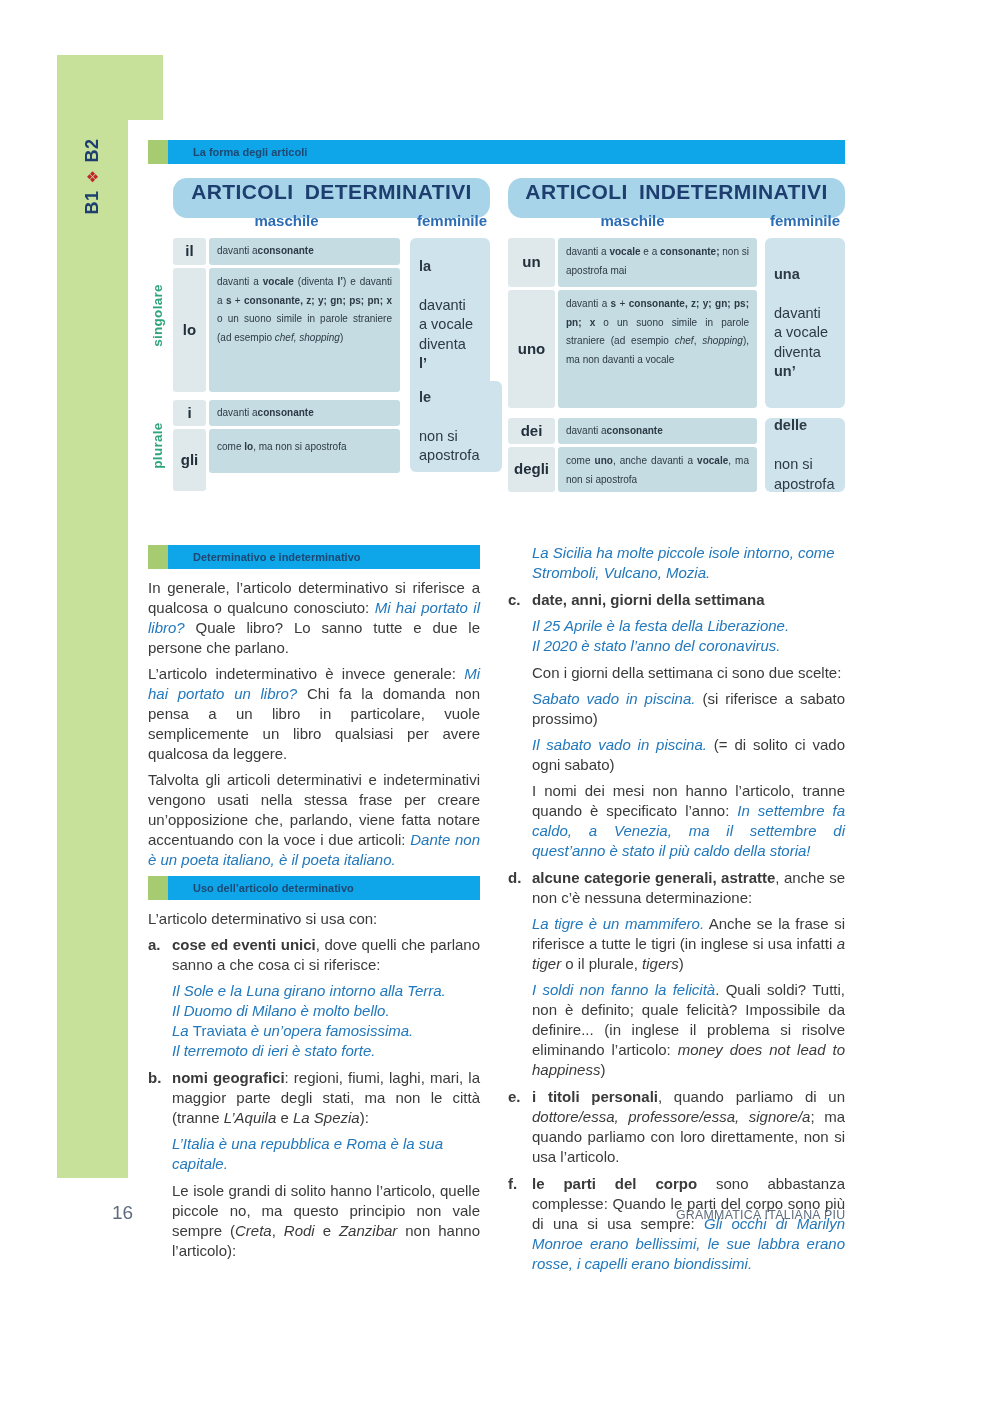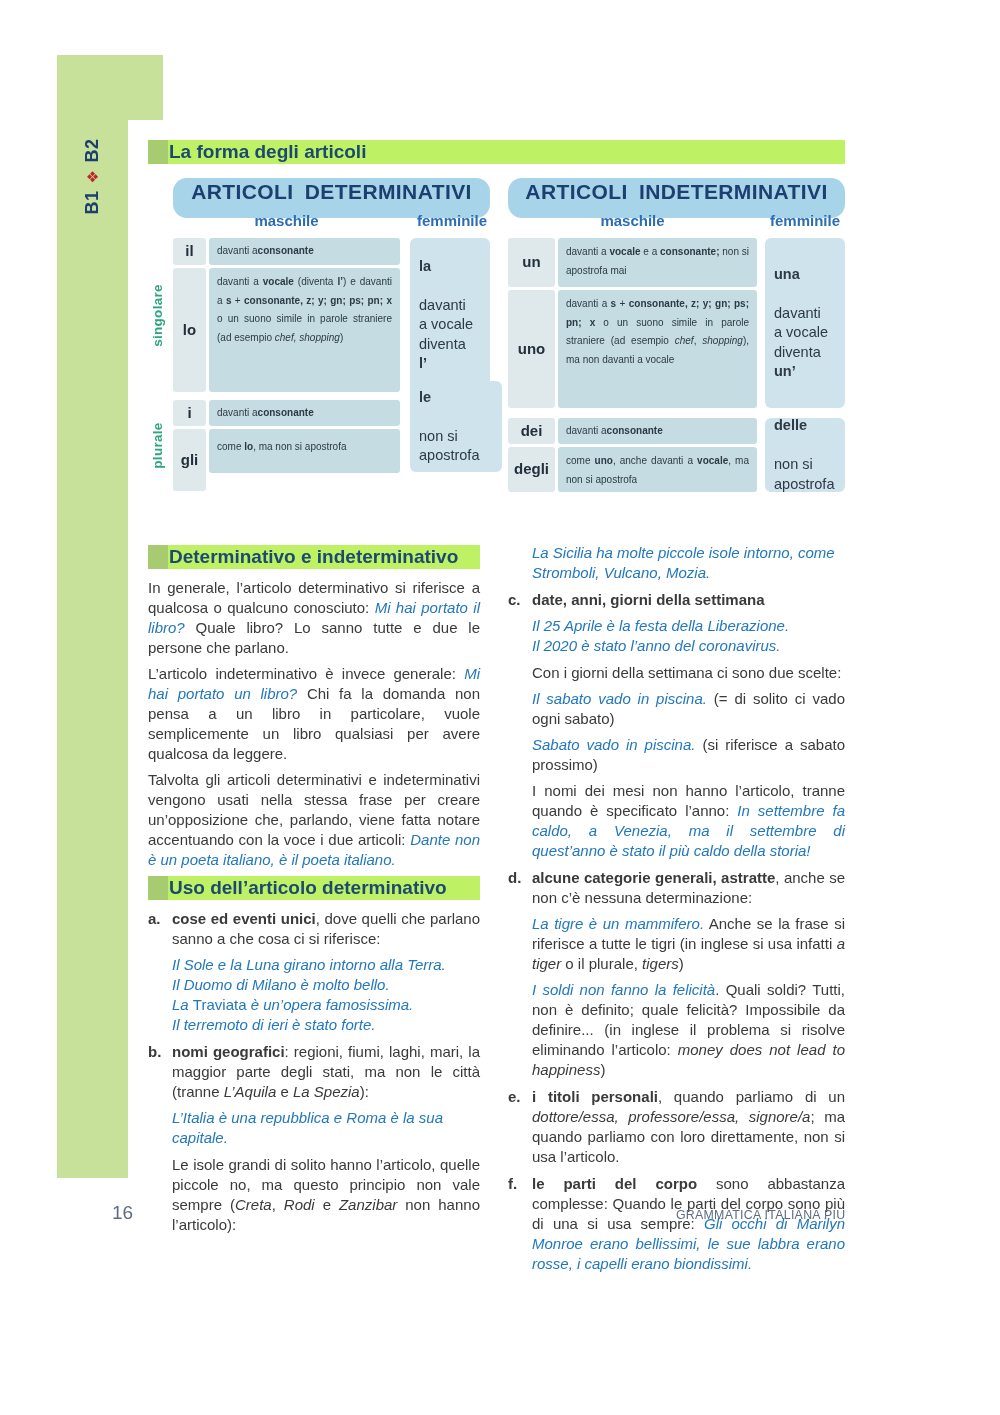--- a/index.html
+++ b/index.html
@@ -12,22 +12,22 @@
   .side-notch{position:absolute;left:57px;top:55px;width:106px;height:65px;background:#c7e09a;}
   .side-bar{position:absolute;left:57px;top:55px;width:71px;height:1123px;background:#c7e09a;}
   .level-badge{position:absolute;left:57px;top:112px;width:71px;height:128px;
     display:flex;align-items:center;justify-content:center;}
   .level-badge-inner{transform:rotate(-90deg);white-space:nowrap;display:flex;gap:7px;
     align-items:center;font-weight:bold;font-size:18px;color:#1d3e6f;letter-spacing:.5px;}
   .level-badge-inner .diamond{color:#c0272d;font-size:15px;}
   
   .gbar{display:flex;height:24px;}
   .gbar .sq{width:20px;background:#a6cb70;flex:0 0 20px;}
-  .gbar .bar{flex:1;background:#bef264;color:#1d4872;font-weight:bold;font-size:19px;
-    line-height:24px;padding-left:1px;white-space:nowrap;overflow:hidden;}
+  .gbar .bar{flex:1;background:#0ea5e9;color:#1d4872;font-weight:bold;font-size:11px;
+    line-height:24px;padding-left:25px;white-space:nowrap;overflow:hidden;}
   .page-gbar{position:absolute;left:148px;top:140px;width:697px;}
   
   .tbl-title{position:absolute;height:40px;border-radius:14px;background:#a7d4e8;
     color:#1d3e6f;font-weight:bold;font-size:21px;line-height:28px;text-align:center;
     letter-spacing:.4px;word-spacing:5px;}
   .col-lab{position:absolute;color:#2a6db5;font-weight:bold;font-size:15px;text-align:center;}
   .rot-lab{position:absolute;display:flex;align-items:center;justify-content:center;}
   .rot-lab span{transform:rotate(-90deg);white-space:nowrap;color:#2fa57c;
     font-weight:bold;font-size:13.5px;letter-spacing:.3px;}
   .cell{position:absolute;font-size:10px;line-height:18.5px;color:#2d3a45;border-radius:3px;}
@@ -124,20 +124,21 @@
     <div class="bar">Determinativo e indeterminativo</div>
   </div>
   <p>In generale, l’articolo determinativo si riferisce a qualcosa o qualcuno conosciuto: <span class="ex">Mi hai portato il libro?</span> Quale libro? Lo sanno tutte e due le persone che parlano.</p>
   <p>L’articolo indeterminativo è invece generale: <span class="ex">Mi hai portato un libro?</span> Chi fa la domanda non pensa a un libro in particolare, vuole semplicemente un libro qualsiasi per avere qualcosa da leggere.</p>
   <p>Talvolta gli articoli determinativi e indeterminativi vengono usati nella stessa frase per creare un’opposizione che, parlando, viene fatta notare accentuando con la voce i due articoli: <span class="ex">Dante non è un poeta italiano, è il poeta italiano.</span></p>
 
   <div class="gbar">
     <div class="sq"></div>
     <div class="bar">Uso dell’articolo determinativo</div>
   </div>
+  <p>L’articolo determinativo si usa con:</p>
 
   <div class="item">
     <span class="letter">a.</span>
     <p><b>cose ed eventi unici</b>, dove quelli che parlano sanno a che cosa ci si riferisce:</p>
     <div class="exblock"><span class="ex">Il Sole e la Luna girano intorno alla Terra.</span><br><span class="ex">Il Duomo di Milano è molto bello.</span><br><span class="ex">La <span class="rm">Traviata</span> è un’opera famosissima.</span><br><span class="ex">Il terremoto di ieri è stato forte.</span></div>
   </div>
 
   <div class="item">
     <span class="letter">b.</span>
     <p><b>nomi geografici</b>: regioni, fiumi, laghi, mari, la maggior parte degli stati, ma non le città (tranne <i>L’Aquila</i> e <i>La Spezia</i>):</p>
@@ -149,22 +150,22 @@
 <div class="tcol" style="left:508px;top:543px;width:337px;">
   <div class="item">
     <div class="exblock" style="margin-top:0;"><span class="ex">La Sicilia ha molte piccole isole intorno, come Stromboli, Vulcano, Mozia.</span></div>
   </div>
 
   <div class="item">
     <span class="letter">c.</span>
     <p><b>date, anni, giorni della settimana</b></p>
     <div class="exblock"><span class="ex">Il 25 Aprile è la festa della Liberazione.</span><br><span class="ex">Il 2020 è stato l’anno del coronavirus.</span></div>
     <p>Con i giorni della settimana ci sono due scelte:</p>
+    <p><span class="ex">Sabato vado in piscina.</span> (si riferisce a sabato prossimo)</p>
     <p><span class="ex">Il sabato vado in piscina.</span> (= di solito ci vado ogni sabato)</p>
-    <p><span class="ex">Sabato vado in piscina.</span> (si riferisce a sabato prossimo)</p>
     <p>I nomi dei mesi non hanno l’articolo, tranne quando è specificato l’anno: <span class="ex">In settembre fa caldo, a Venezia, ma il settembre di quest’anno è stato il più caldo della storia!</span></p>
   </div>
 
   <div class="item">
     <span class="letter">d.</span>
     <p><b>alcune categorie generali, astratte</b>, anche se non c’è nessuna determinazione:</p>
     <p><span class="ex">La tigre è un mammifero.</span> Anche se la frase si riferisce a tutte le tigri (in inglese si usa infatti <i>a tiger</i> o il plurale, <i>tigers</i>)</p>
     <p><span class="ex">I soldi non fanno la felicità</span>. Quali soldi? Tutti, non è definito; quale felicità? Impossibile da definire... (in inglese il problema si risolve eliminando l’articolo: <i>money does not lead to happiness</i>)</p>
   </div>
 

